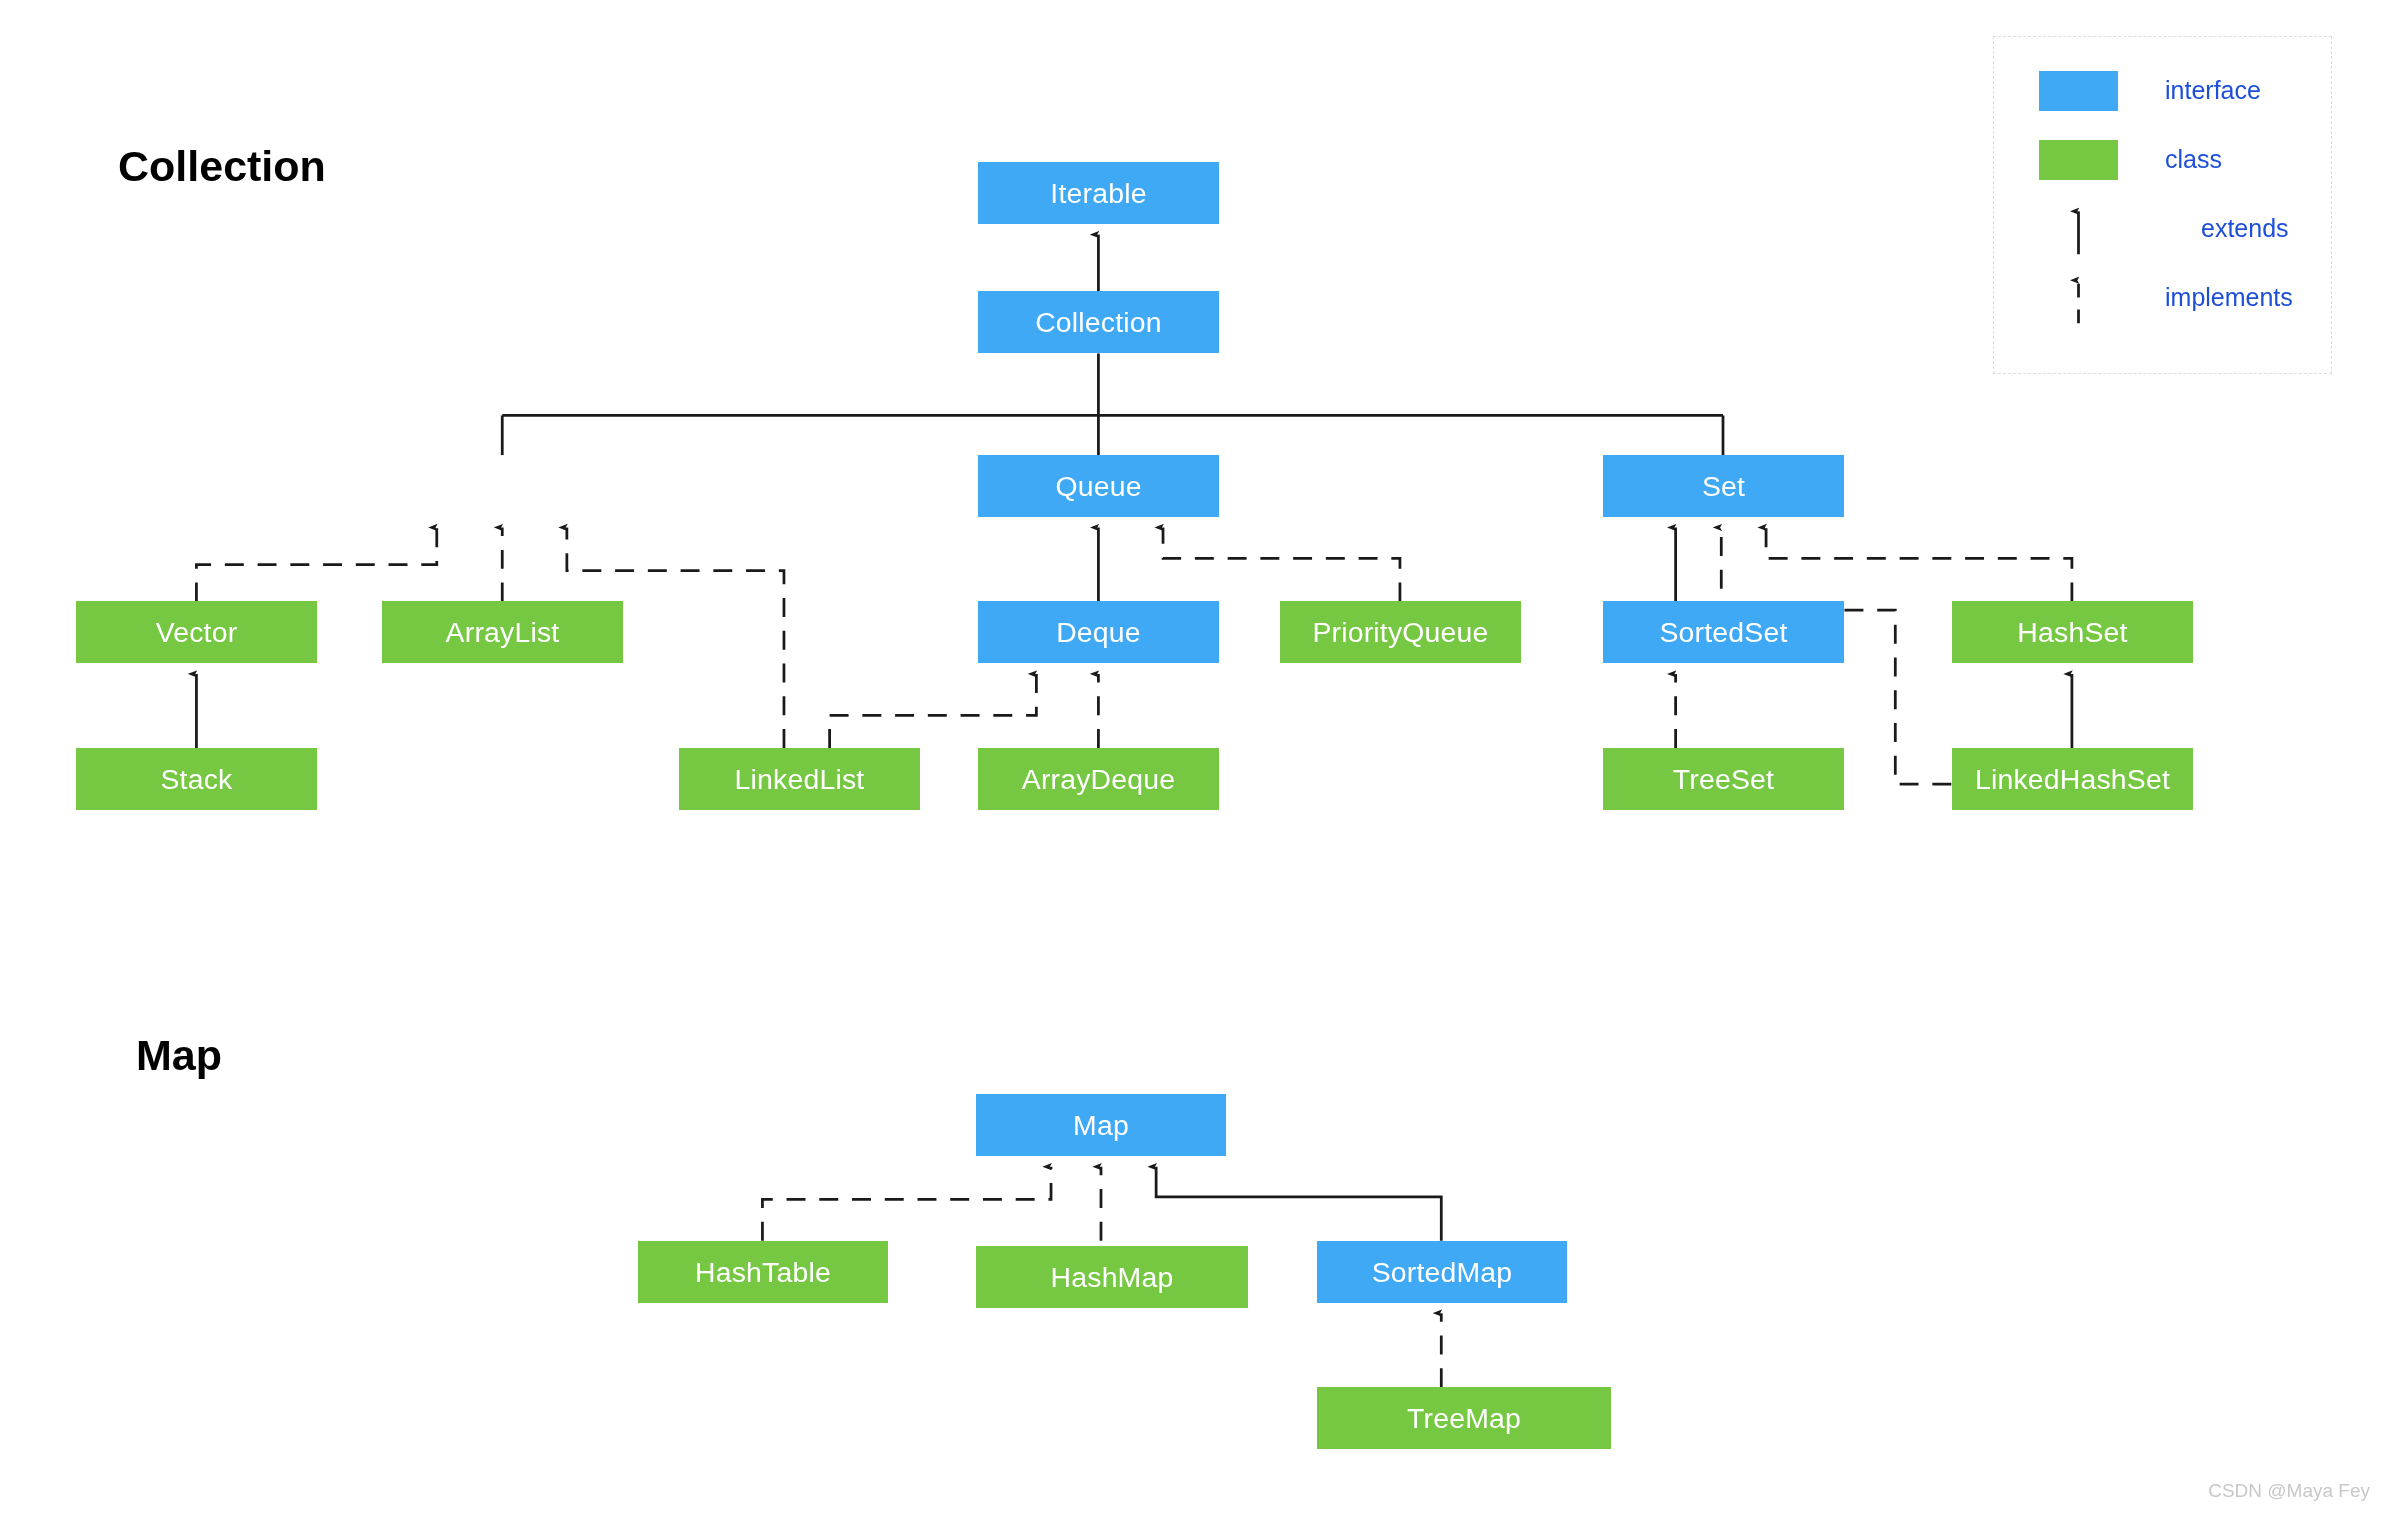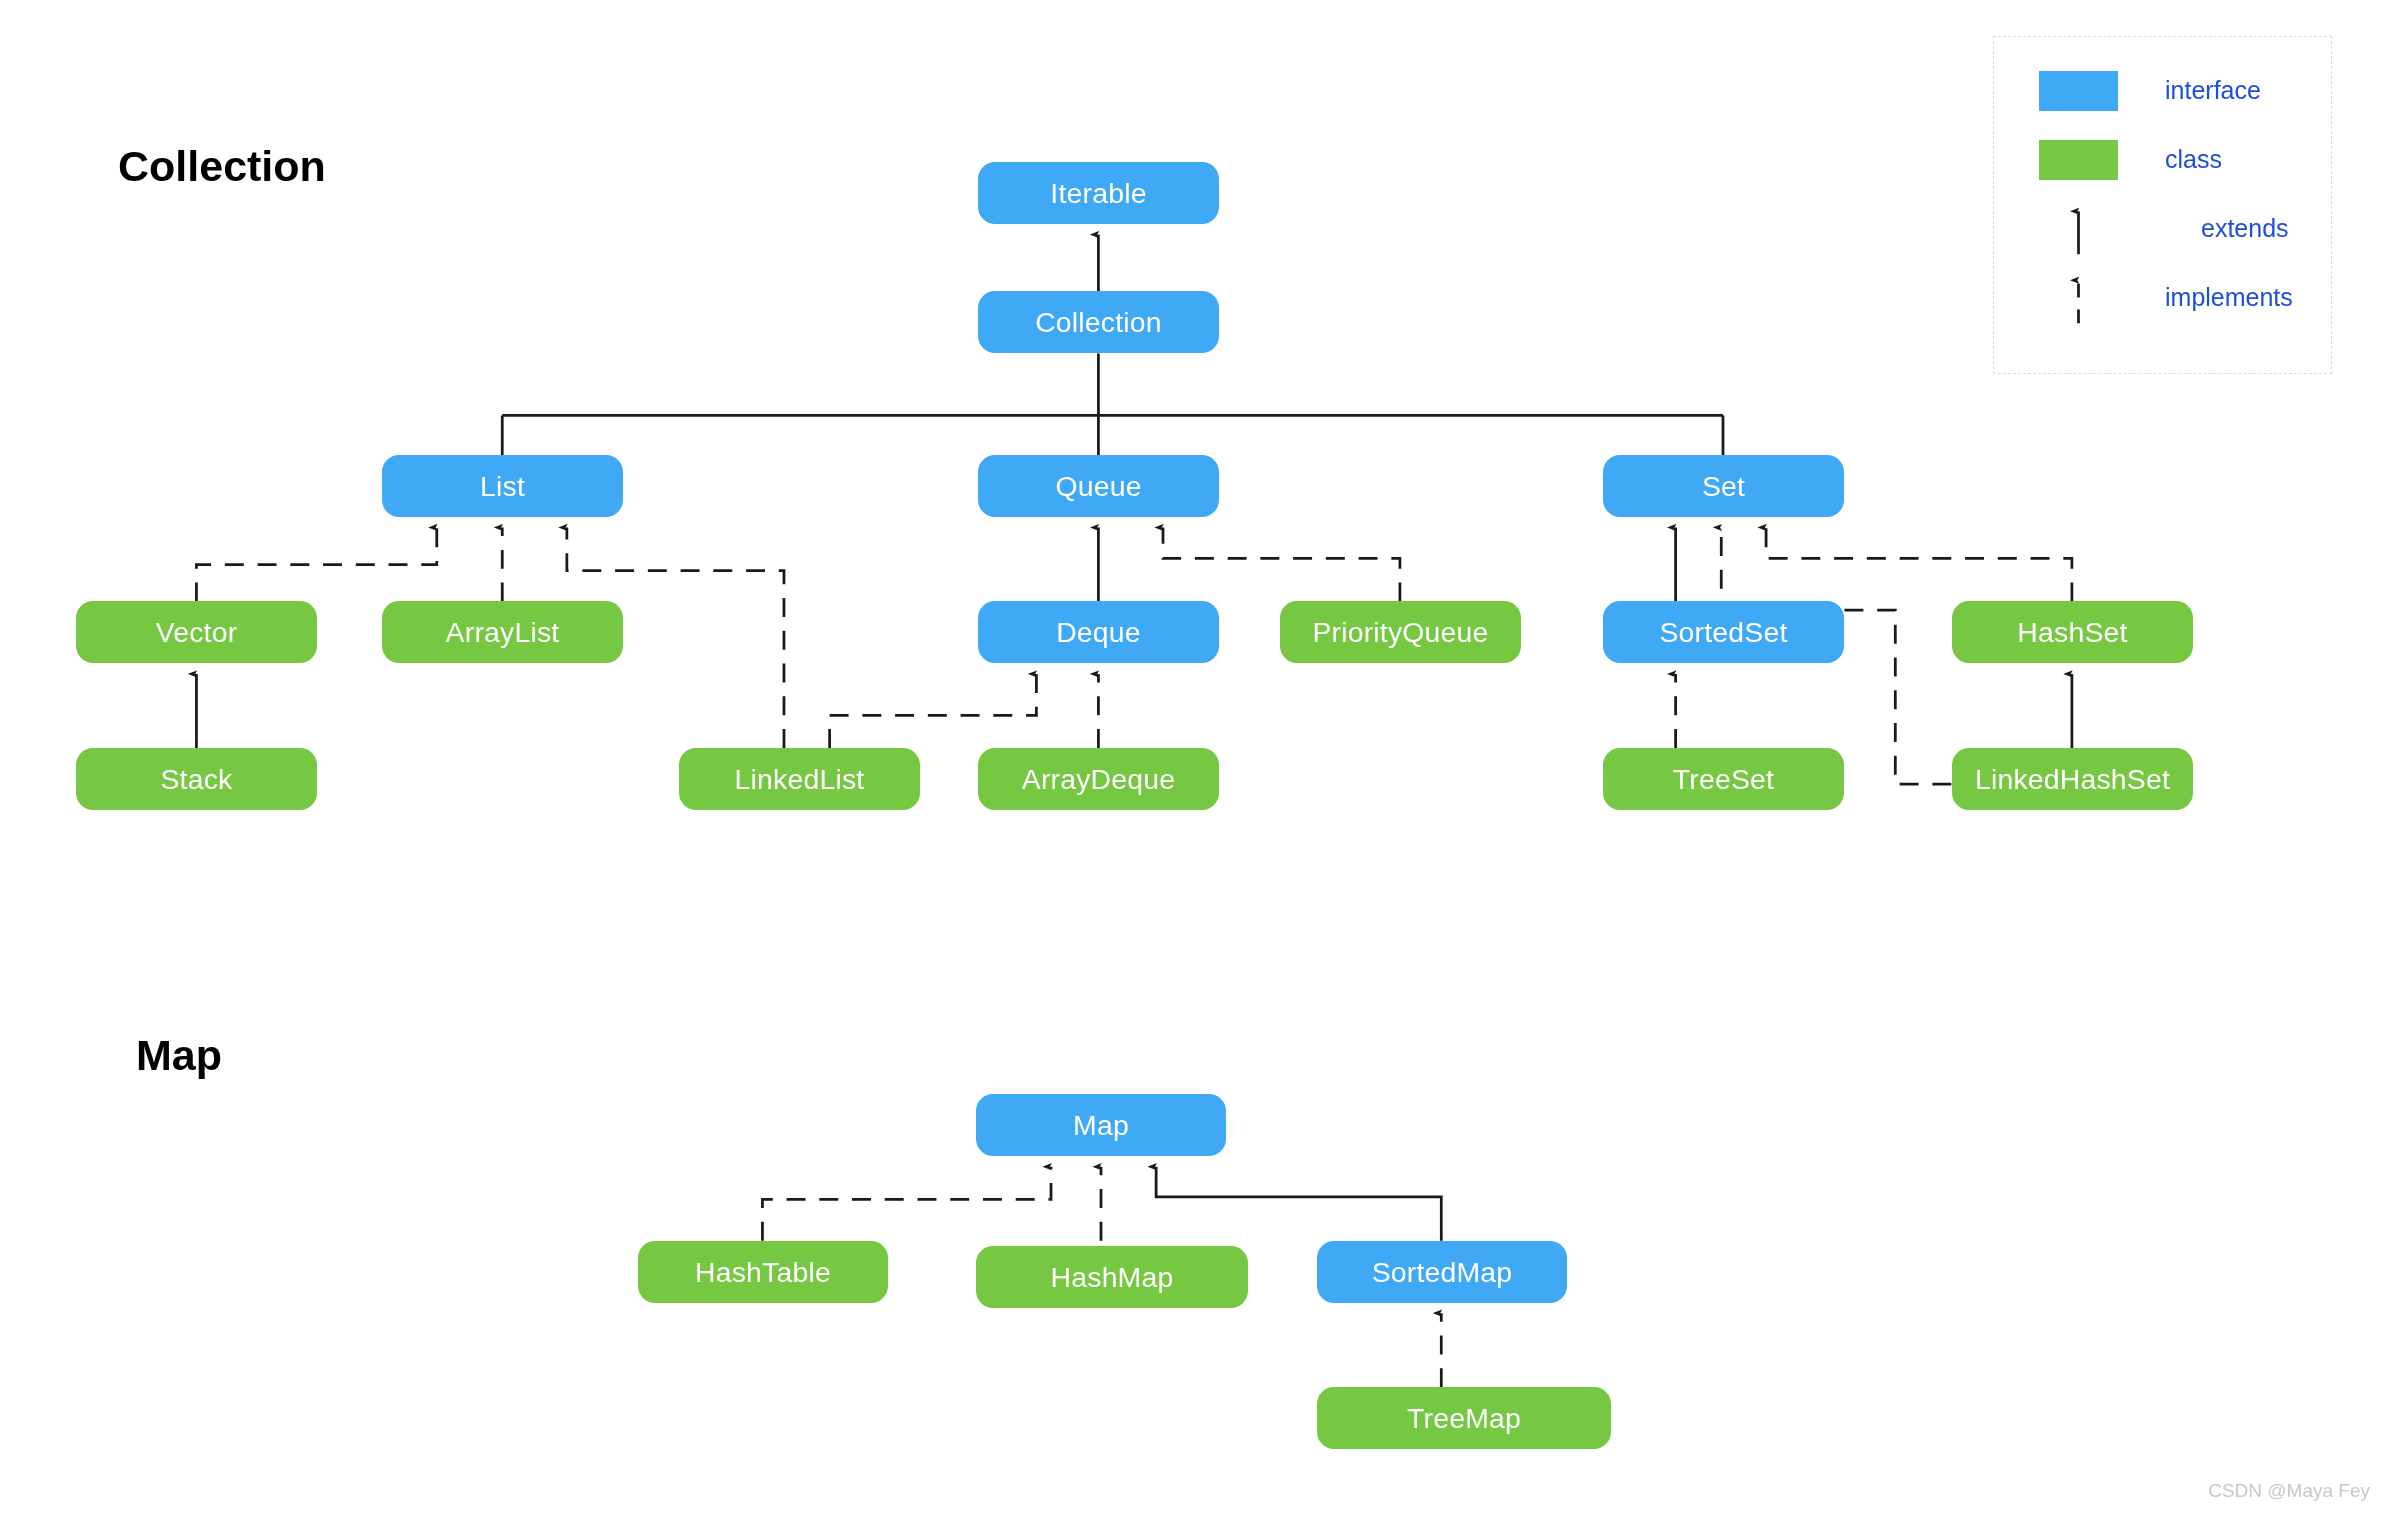--- a/index.html
+++ b/index.html
@@ -30,21 +30,20 @@
     display: flex;
     align-items: center;
     justify-content: center;
     color: #ffffff;
     font-size: 28.4px;
     font-weight: 400;
     letter-spacing: 0.2px;
     white-space: nowrap;
     line-height: 1;
     box-sizing: border-box;
-    border-radius: 17px;
   }
   .node.iface { background: #3fa9f5; }
   .node.klass { background: #76c843; }
 
   .section-title {
     position: absolute;
     font-size: 43px;
     font-weight: bold;
     color: #000000;
     line-height: 1;
@@ -163,21 +162,20 @@
     </g>
   </svg>
 
   <div class="section-title" style="left:118px; top:145px;">Collection</div>
   <div class="section-title" style="left:136px; top:1034px;">Map</div>
 
   <div class="node iface" style="left:978px; top:162px; width:241px; height:62px;">Iterable</div>
 
   <div class="node iface" style="left:978px; top:291px; width:241px; height:62px;">Collection</div>
 
-  <div class="node iface" style="left:382px; top:455px; width:241px; height:62px;">List</div>
 
   <div class="node iface" style="left:978px; top:455px; width:241px; height:62px;">Queue</div>
 
   <div class="node iface" style="left:1603px; top:455px; width:241px; height:62px;text-align:right;">Set</div>
 
   <div class="node klass" style="left:76px; top:601px; width:241px; height:62px;">Vector</div>
 
   <div class="node klass" style="left:382px; top:601px; width:241px; height:62px;">ArrayList</div>
 
   <div class="node iface" style="left:978px; top:601px; width:241px; height:62px;">Deque</div>

